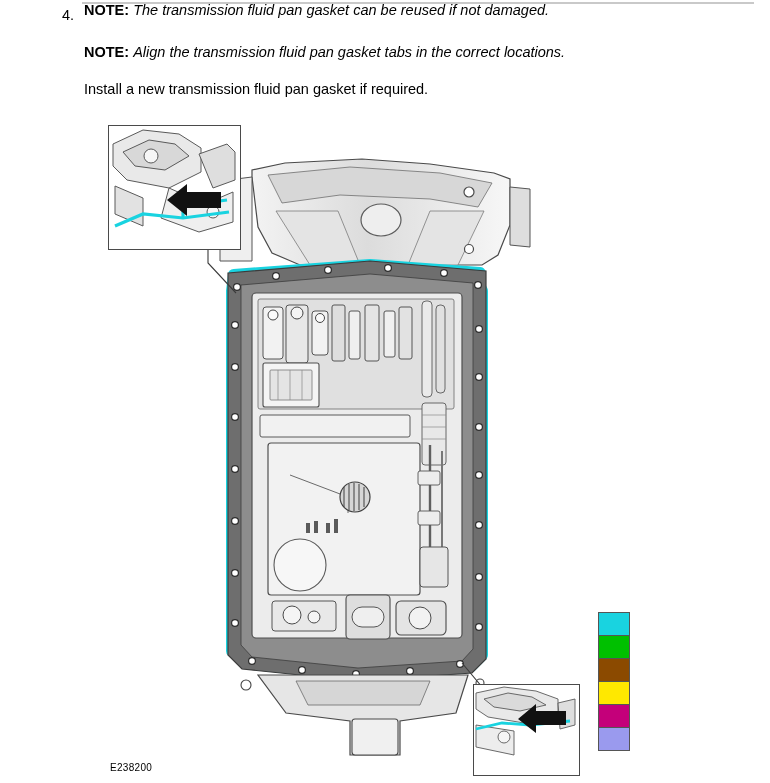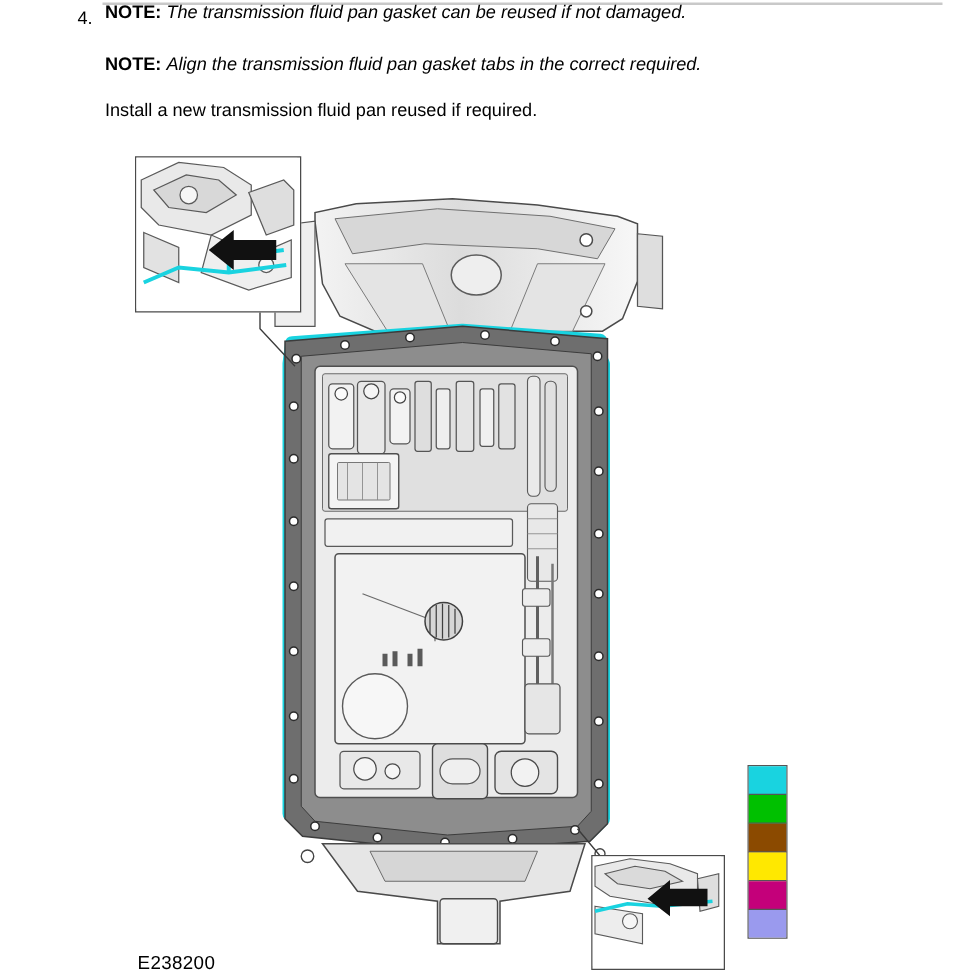--- a/index.html
+++ b/index.html
@@ -57,21 +57,21 @@
     left: 100px;
     top: 115px;
     width: 520px;
     height: 660px;
   }
 
   .fig-id {
     position: absolute;
     left: 110px;
     top: 762px;
-    font-size: 15px;
+    font-size: 10px;
     letter-spacing: .3px;
   }
 
   
   .inset {
     position: absolute;
     border: 1px solid #4a4a4a;
     background: #ffffff;
     overflow: hidden;
   }
@@ -112,24 +112,24 @@
 
 <div class="step-number">4.</div>
 
 <div class="para p1">
   <span class="note-label">NOTE:</span>
   <span class="note-text">The transmission fluid pan gasket can be reused if not damaged.</span>
 </div>
 
 <div class="para p2">
   <span class="note-label">NOTE:</span>
-  <span class="note-text">Align the transmission fluid pan gasket tabs in the correct required.</span>
-</div>
-
-<div class="para p3">Install a new transmission fluid pan reused if required.</div>
+  <span class="note-text">Align the transmission fluid pan gasket tabs in the correct locations.</span>
+</div>
+
+<div class="para p3">Install a new transmission fluid pan gasket if required.</div>
 
 <div class="figure">
   <svg class="main" width="520" height="660" viewBox="0 0 520 660">
     <defs>
       <linearGradient id="gmetal" x1="0" y1="0" x2="1" y2="0">
         <stop offset="0" stop-color="#f3f3f3"></stop>
         <stop offset="0.45" stop-color="#dcdcdc"></stop>
         <stop offset="1" stop-color="#f7f7f7"></stop>
       </linearGradient>
       <linearGradient id="gdark" x1="0" y1="0" x2="1" y2="0">

